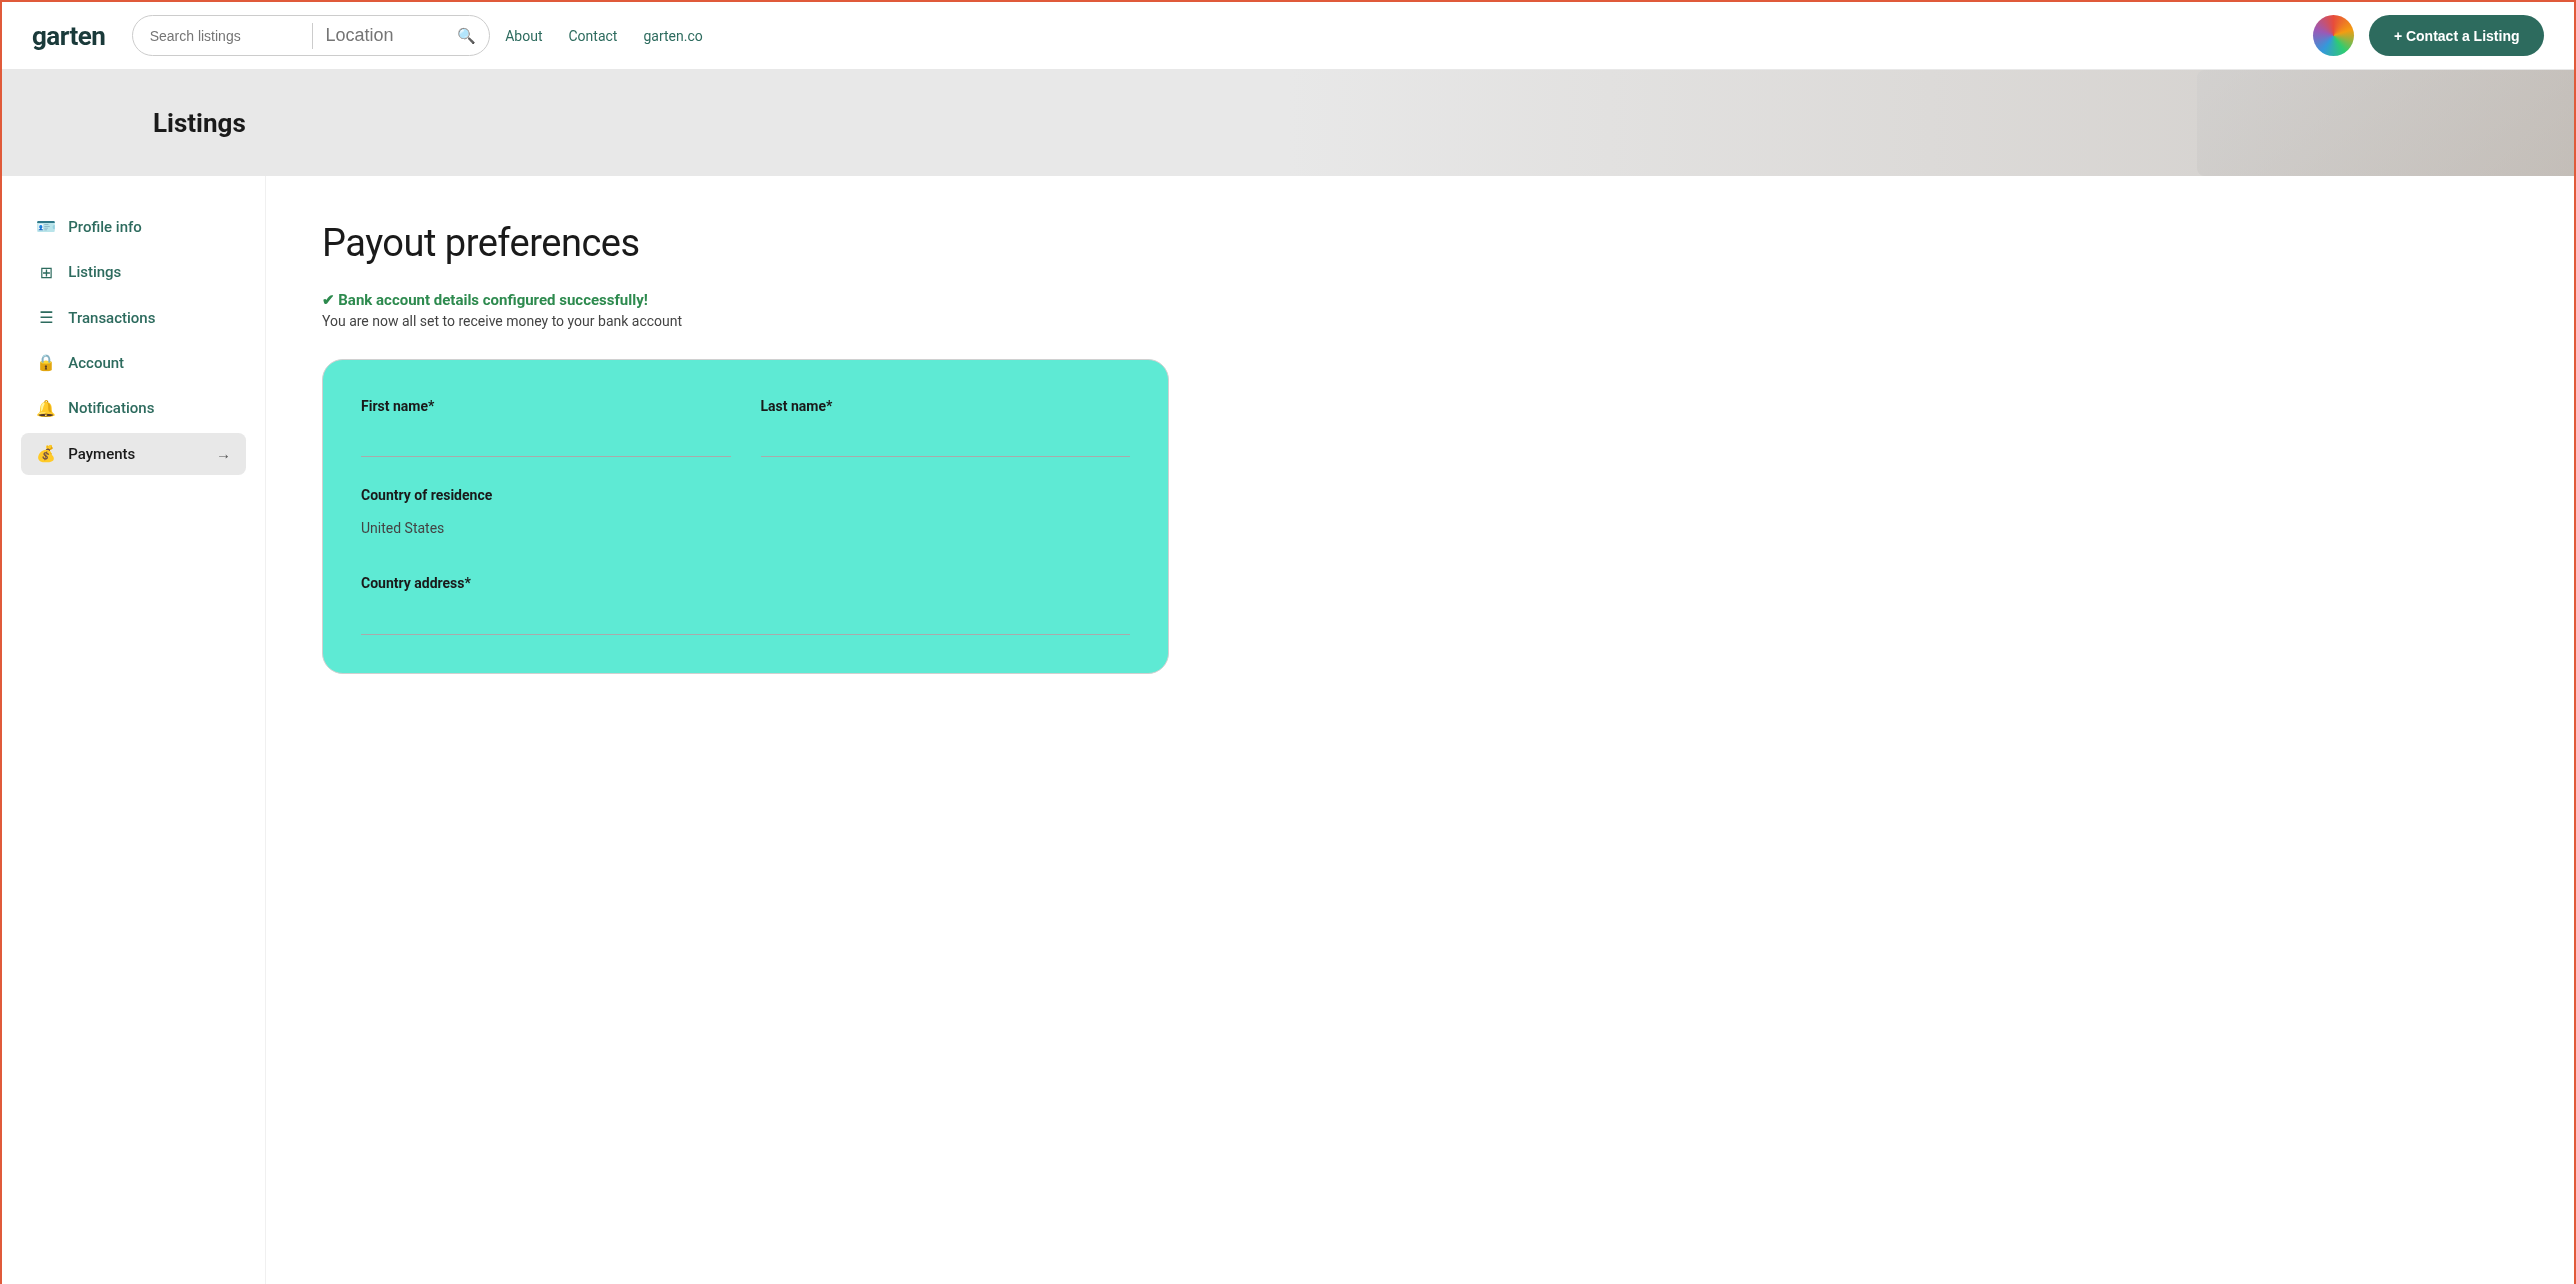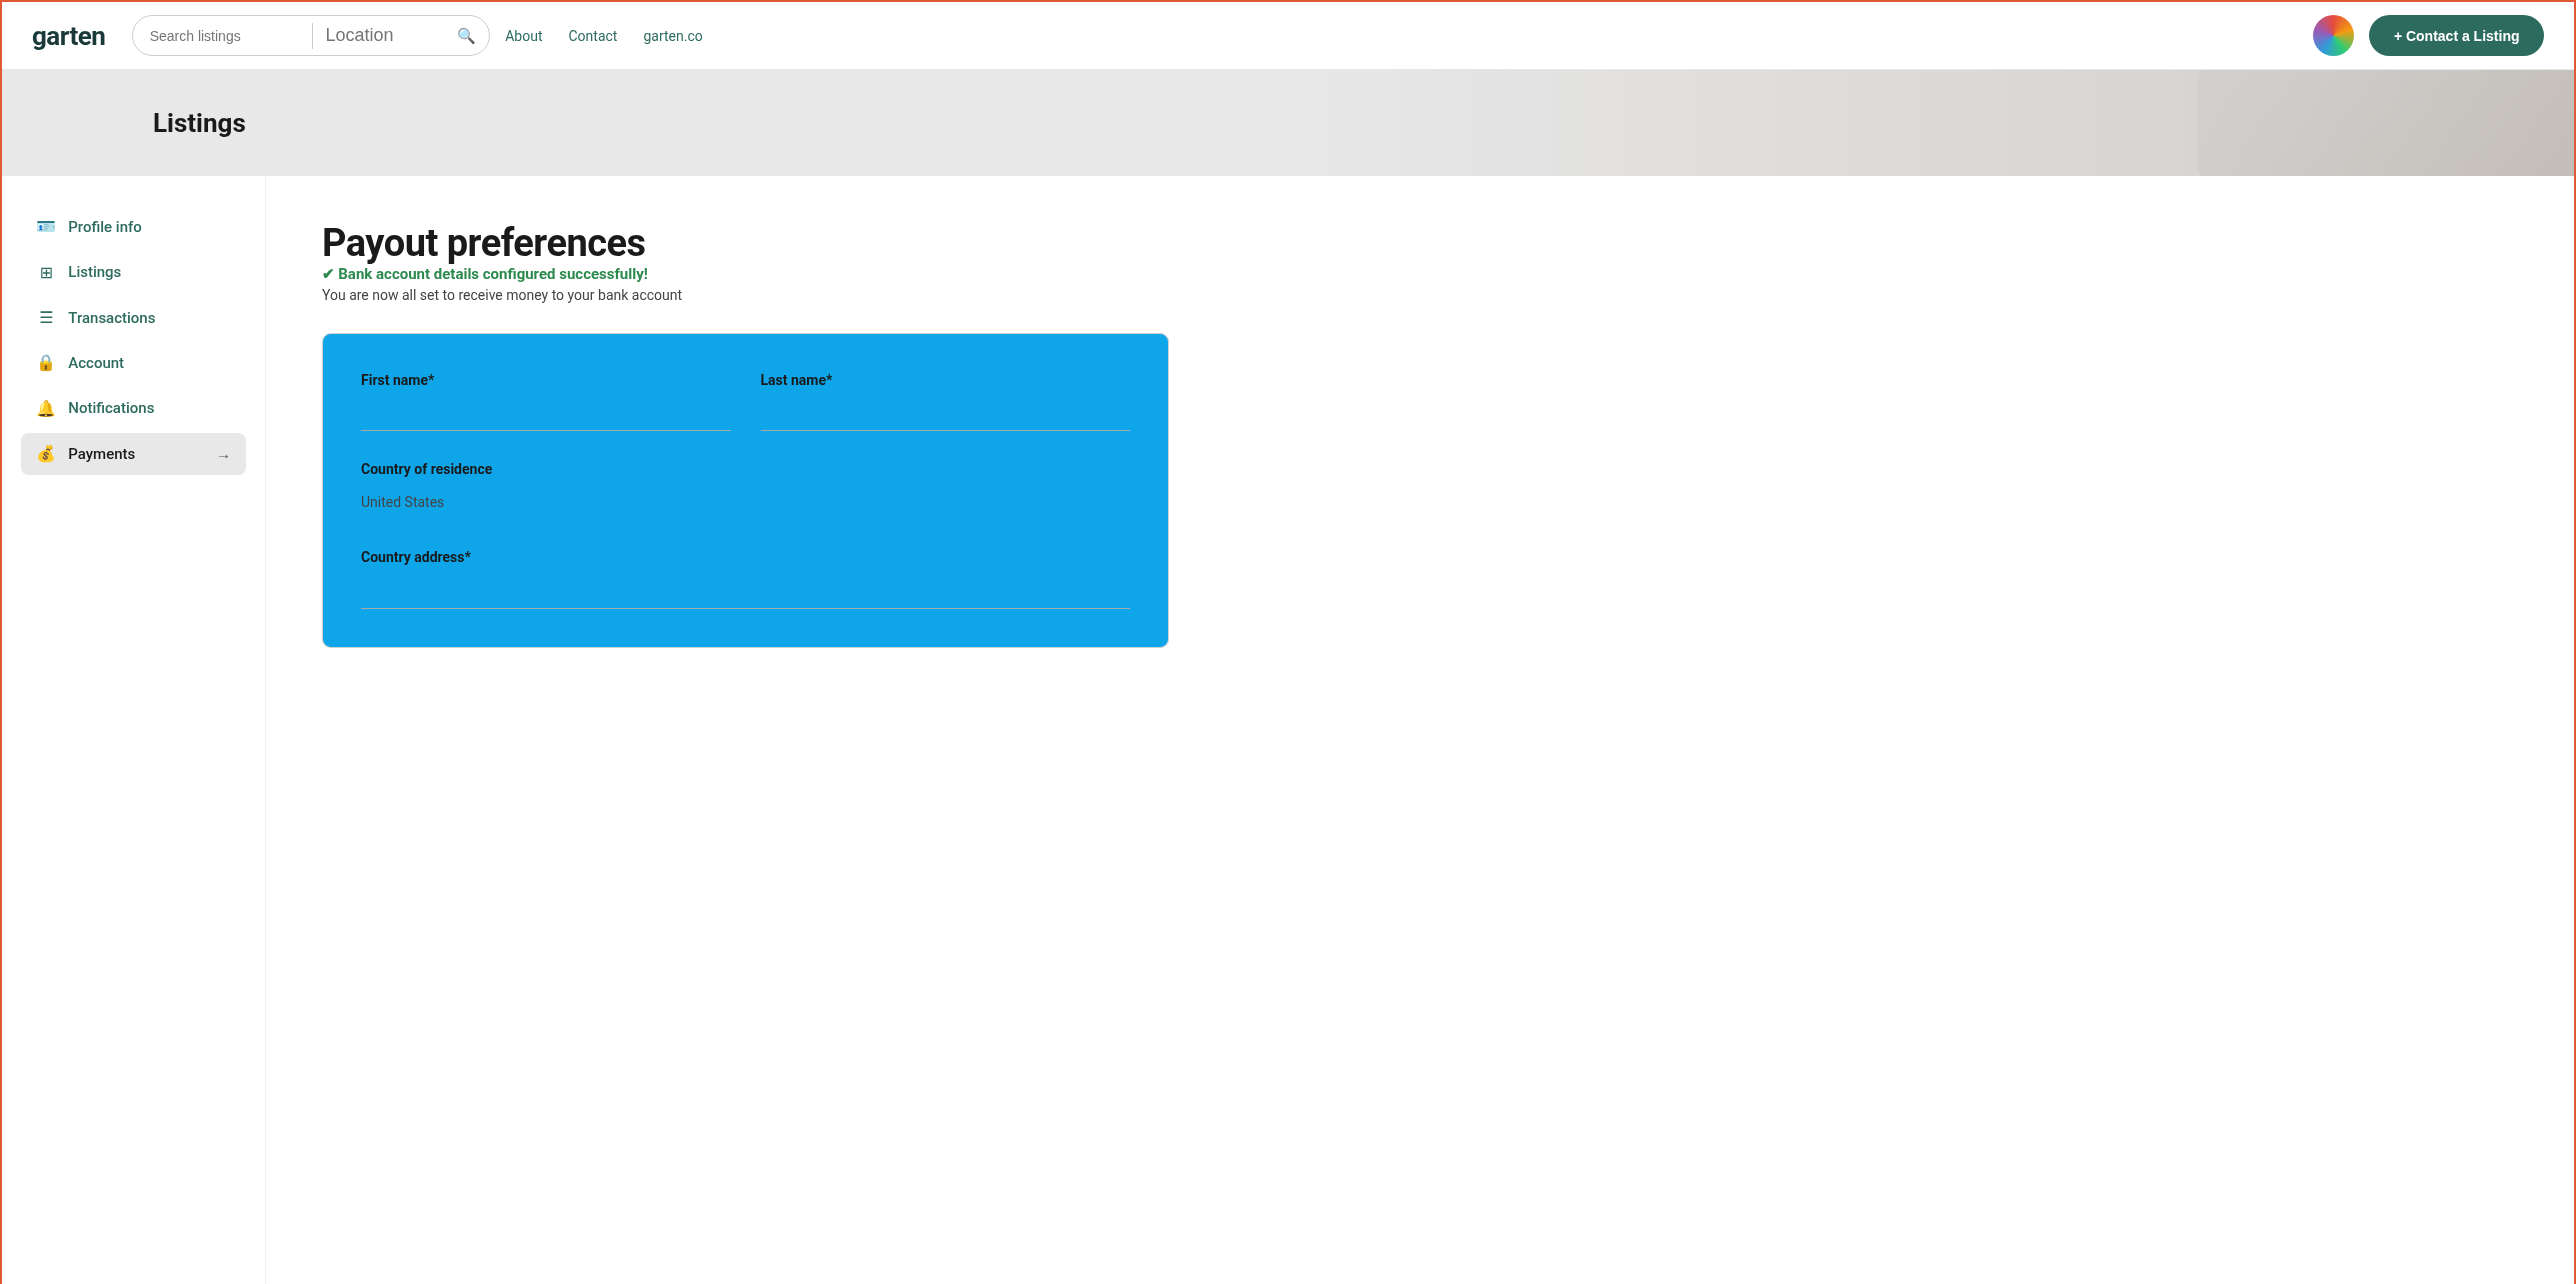--- a/index.html
+++ b/index.html
@@ -173,22 +173,23 @@
     }
     .sidebar-item.active .sidebar-icon { color: #555; }
 
     
     .content {
       flex: 1;
       padding: 45px 56px;
     }
     .page-title {
       font-size: 38px;
-      font-weight: 700;
+      font-weight: 400;
       color: #1a1a1a;
+      margin-bottom: 26px;
       letter-spacing: -0.5px;
     }
 
     
     .success-banner {
       margin-bottom: 30px;
     }
     .success-banner-title {
       color: #2d8a4e;
       font-size: 15px;
@@ -196,23 +197,23 @@
       margin-bottom: 3.8px;
     }
     .success-banner-sub {
       color: #444;
       font-size: 14px;
     }
 
     
     .form-card {
       border: 1.4px solid #d0d0d0;
-      border-radius: 9px;
+      border-radius: 21px;
       padding: 38px 38px 38px 38px;
-      background: #0ea5e9;
+      background: #5eead4;
       max-width: 847px;
     }
     .form-row {
       display: flex;
       gap: 30px;
       margin-bottom: 30px;
     }
     .form-group {
       flex: 1;
       display: flex;

